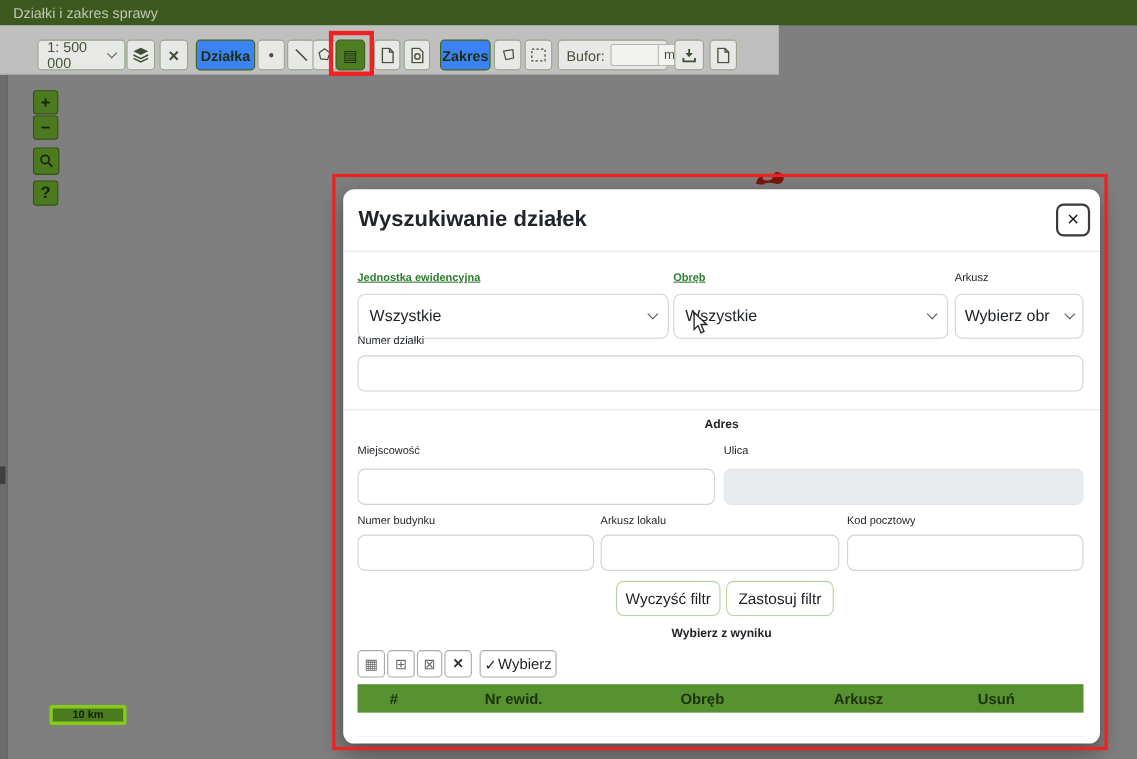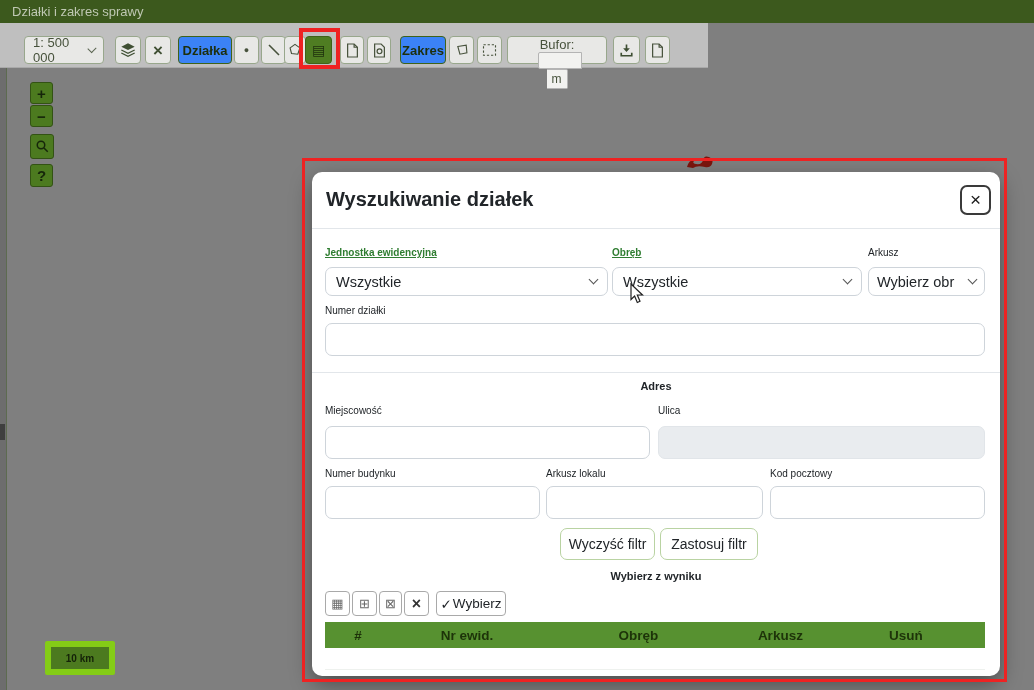--- a/index.html
+++ b/index.html
@@ -15,48 +15,48 @@
   .left-strip { position:absolute; left:0; top:23px; width:7px; height:667px; background:#6d6d6d; border-right:1px solid #5d6b50; }
   .left-strip-notch { position:absolute; left:0; top:424px; width:5px; height:16px; background:#3f3f3f; }
 
   
   .toolbar-strip { position:absolute; left:0; top:23px; width:708px; height:45px; background:#bfbfbf; border-bottom:1px solid #a9a9a9; }
   .tbtn { position:absolute; top:36px; height:28px; display:flex; align-items:center; justify-content:center;
           background:#e8e8e6; border:1px solid #98a78c; border-radius:4px; color:#47523c; font-size:13px; cursor:default; }
   .tbtn.green { background:#3b82f6; border-color:#3f6318; color:#1d2f0d; font-weight:600; }
   .chev { width:7px; height:7px; border-right:1.5px solid #5a6450; border-bottom:1.5px solid #5a6450;
           transform:rotate(45deg); margin-left:7px; margin-top:-4px; }
-  .scale-sel { left:24px; width:80px; justify-content:space-between; padding:0 8px; }
-  .bufor-group { left:507px; width:100px; padding:0 7px; justify-content:flex-start;flex-direction:column; }
+  .scale-sel { left:34px; width:80px; justify-content:space-between; padding:0 8px; }
+  .bufor-group { left:507px; width:100px; padding:0 7px; justify-content:flex-start; }
   .bufor-group input { width:44px; height:20px; border:1px solid #b4b4b4; background:#f2f2f0; border-radius:2px 0 0 2px; margin-left:5px; }
   .bufor-unit { border:1px solid #b4b4b4; border-left:none; height:20px; line-height:18px; padding:0 5px; background:#f2f2f0; border-radius:0 2px 2px 0; font-size:12px; }
   .xglyph { font-size:17px; font-weight:700; color:#3f4f33; line-height:1; }
 
   
   .mapbtn { position:absolute; left:30px; width:23px; height:22px; background:#4c7a1f; border:1px solid #335214;
             border-radius:3px; color:#16260a; font-weight:700; font-size:15px; display:flex; align-items:center; justify-content:center; }
-  .scalebar { position:absolute; left:45px; top:641px; width:70px; height:34px; background:#4c7a1f; border:6px solid #84cc16;
+  .scalebar { position:absolute; left:45px; top:641px; width:70px; height:18px; background:#4c7a1f; border:3px solid #84cc16;
               border-radius:2px; color:#142208; font-size:10px; font-weight:700; display:flex; align-items:center; justify-content:center; }
 
   
   .anno { position:absolute; border:3px solid #ee2222; z-index:40; pointer-events:none; }
   .anno.toolbar-box { left:299px; top:28px; width:41px; height:41px; border-width:4px; }
   .anno.dialog-box { left:302px; top:158px; width:705px; height:524px; }
   .red-artifact { position:absolute; left:683px; top:149px; z-index:5; }
 
   
   .dialog { position:absolute; left:312px; top:172px; width:688px; height:504px; background:#ffffff; border-radius:10px;
             box-shadow:0 8px 22px rgba(0,0,0,.4); z-index:10; }
   .dlg-title { position:absolute; left:14px; top:16px; font-size:20px; font-weight:600; color:#212529; }
   .dlg-close { position:absolute; right:9px; top:13px; width:31px; height:30px; border:2px solid #3a3a3a; border-radius:7px;
                background:#fff; display:flex; align-items:center; justify-content:center; font-size:19px; color:#1a1a1a; }
   .dlg-divider { position:absolute; left:0; right:0; height:1px; background:#e2e6ea; }
   .flabel { position:absolute; font-size:10px; color:#212529; }
   .flabel.greenlink { color:#2f7d31; font-weight:700; text-decoration:underline; }
-  .selbox { position:absolute; height:29px; border:1px solid #ced4da; border-radius:7px; background:#fff;
+  .selbox { position:absolute; height:41px; border:1px solid #ced4da; border-radius:7px; background:#fff;
             display:flex; align-items:center; justify-content:space-between; padding:0 10px; font-size:14.5px; color:#212529;text-align:right; }
   .selbox .chev { border-color:#555; margin-top:-5px; }
   .tinput { position:absolute; height:33px; border:1px solid #ced4da; border-radius:7px; background:#fff; font-size:14px;
             padding:0 10px; font-family:"Liberation Sans", sans-serif; color:#212529; }
   .tinput:disabled, .tinput.disabled { background:#e9ecef; border-color:#e1e5e9; }
   .center-head { position:absolute; left:0; right:0; text-align:center; font-size:11px; font-weight:700; color:#212529; }
   .fbtn { position:absolute; height:32px; background:#fff; border:1.5px solid #b9d3a2; border-radius:7px;
           font-size:14px; color:#212529; display:flex; align-items:center; justify-content:center; }
   .mini-btn { position:absolute; top:419px; width:25px; height:25px; border:1px solid #a9a9a9; border-radius:4px; background:#fff;
               display:flex; align-items:center; justify-content:center; font-size:13px; color:#6a6a6a; }

